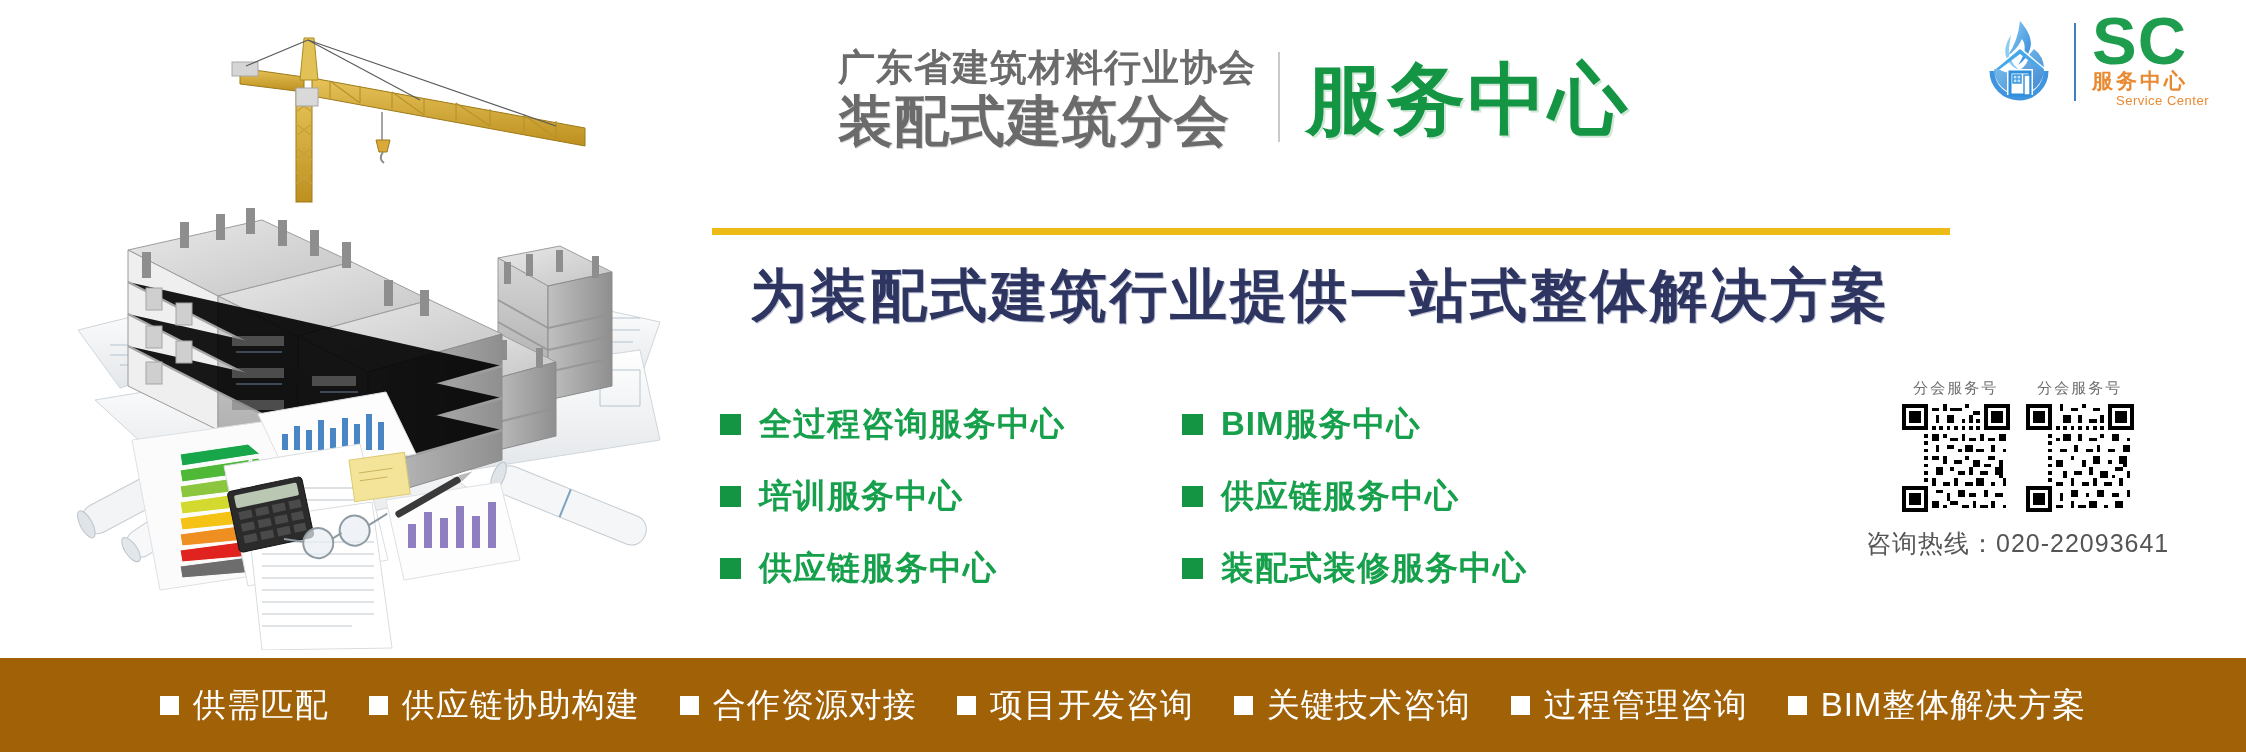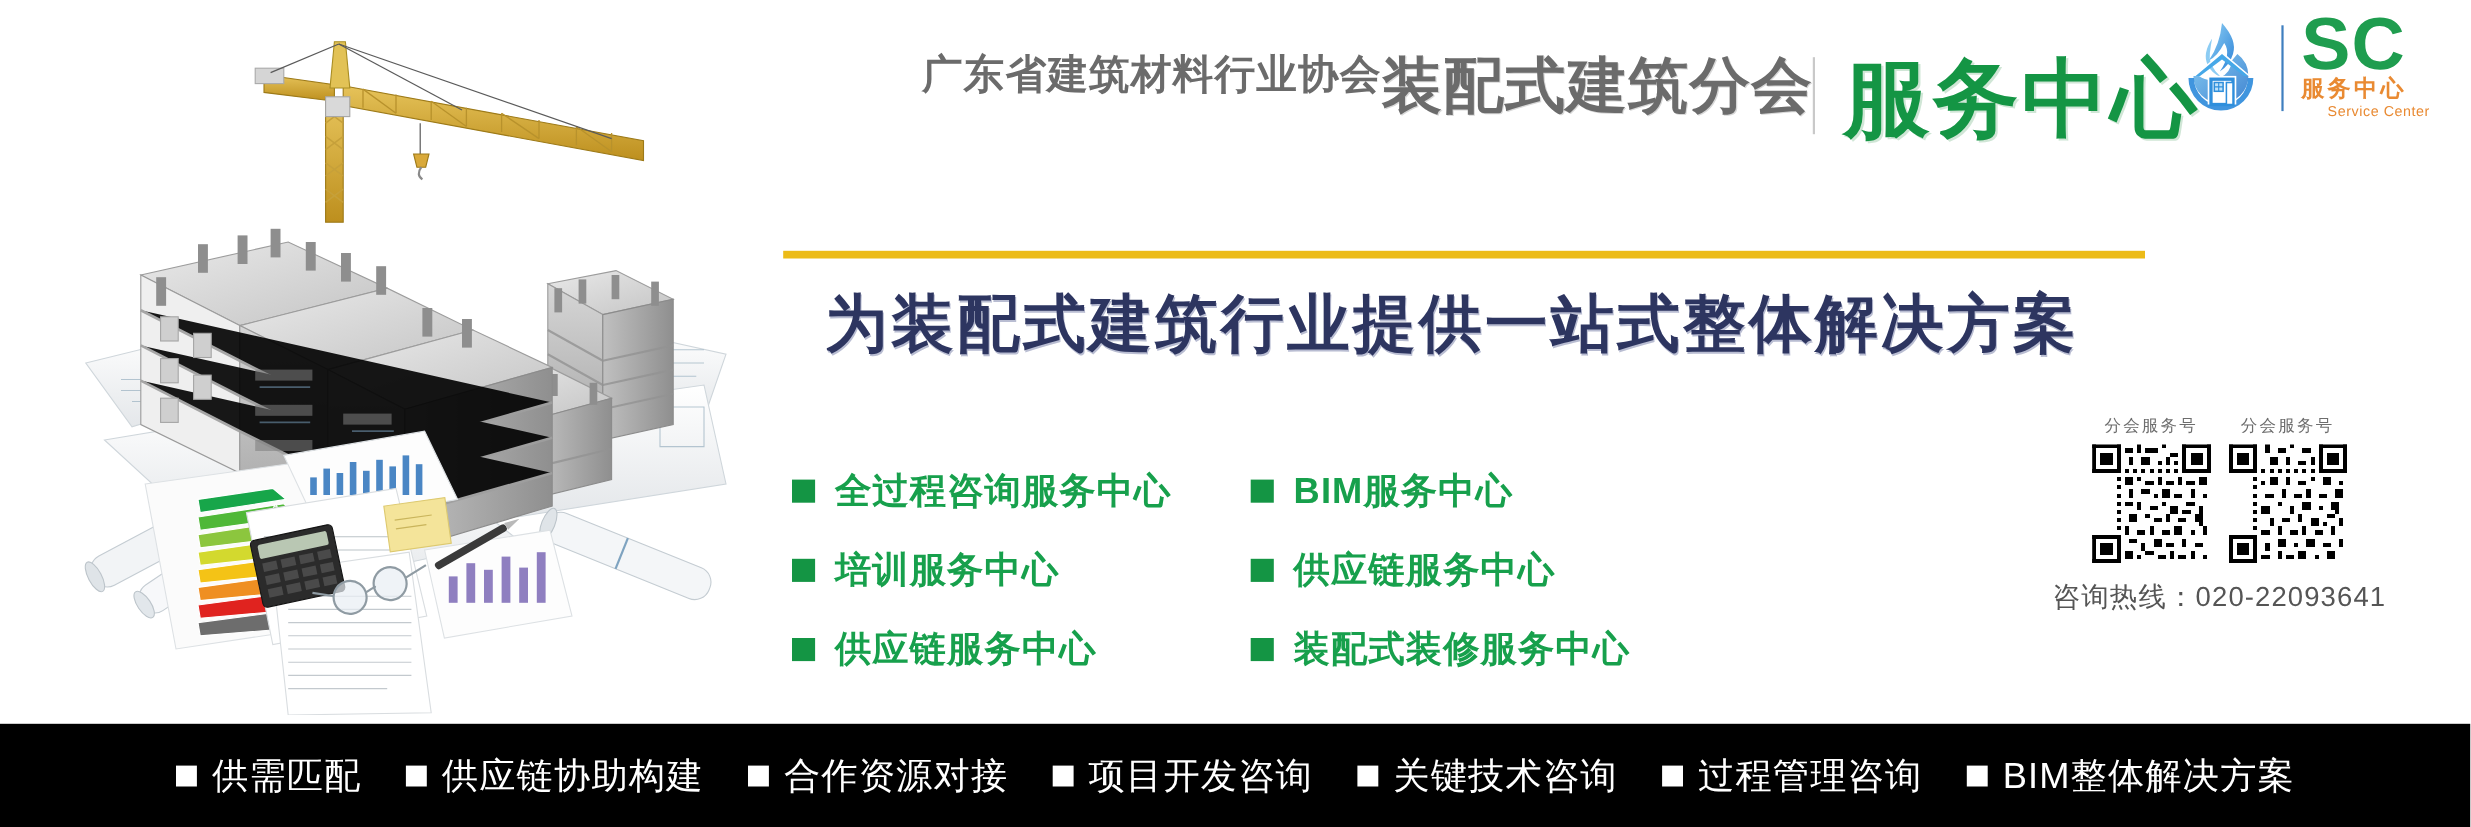--- a/index.html
+++ b/index.html
@@ -20,21 +20,22 @@
     overflow:hidden;
   }
   .photo svg{ display:block; width:100%; height:100%; }
 
   
   .assoc-block{
     position:absolute; left:838px; top:46px;
     display:flex; align-items:stretch;
   }
   .assoc-names{
-    display:flex; flex-direction:row; justify-content:center;
+    display:flex; flex-direction:column; justify-content:center;
+    padding-right:22px;
   }
   .assoc-line1{
     font-size:37px; line-height:44px; font-weight:bold;
     color:#6b6b6b; letter-spacing:1px;
     white-space:nowrap;
   }
   .assoc-line2{
     font-size:55px; line-height:62px; font-weight:bold;
     color:#6b6b6b; letter-spacing:1px;
     white-space:nowrap;
@@ -62,21 +63,21 @@
     position:absolute; left:718px; top:262px;
     font-size:57px; line-height:66px; font-weight:bold;
     color:#2d3560; letter-spacing:3px; white-space:nowrap;
     text-shadow:1px 1px 0 #b9bdd2;
     margin-left:32px;
   }
 
   
   .svc-cols{
     position:absolute; left:720px; top:405px;
-    display:flex; gap:72px;margin-top:22px;
+    display:flex; gap:117px;
   }
   .svc-col{ display:flex; flex-direction:column; gap:34px; }
   .svc-item{ display:flex; align-items:center; gap:18px; white-space:nowrap; }
   .svc-bullet{
     width:21px; height:21px; background:#149544; flex:0 0 auto;
   }
   .svc-label{
     font-size:33px; line-height:38px; color:#17a04c; font-weight:bold;
     letter-spacing:1px;
   }
@@ -120,21 +121,21 @@
   .hotline{
     margin-top:16px;
     font-size:25px; line-height:30px; color:#555555;
     letter-spacing:1px; white-space:nowrap;
   }
 
   
   .footer-bar{
     position:absolute; left:0; bottom:0;
     width:2246px; height:94px;
-    background:#000000;
+    background:#a16207;
     display:flex; align-items:center; justify-content:center;
     gap:40px;
   }
   .footer-item{ display:flex; align-items:center; gap:14px; white-space:nowrap; }
   .footer-bullet{ width:19px; height:19px; background:#ffffff; flex:0 0 auto; }
   .footer-label{
     font-size:33px; line-height:38px; color:#ffffff; letter-spacing:1px;
   }
 </style>
 </head>

